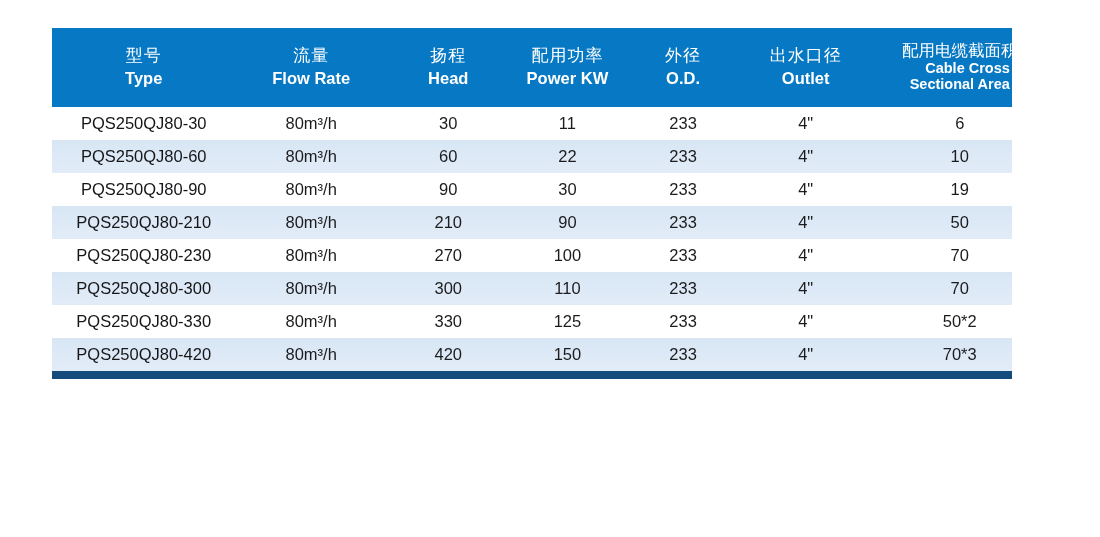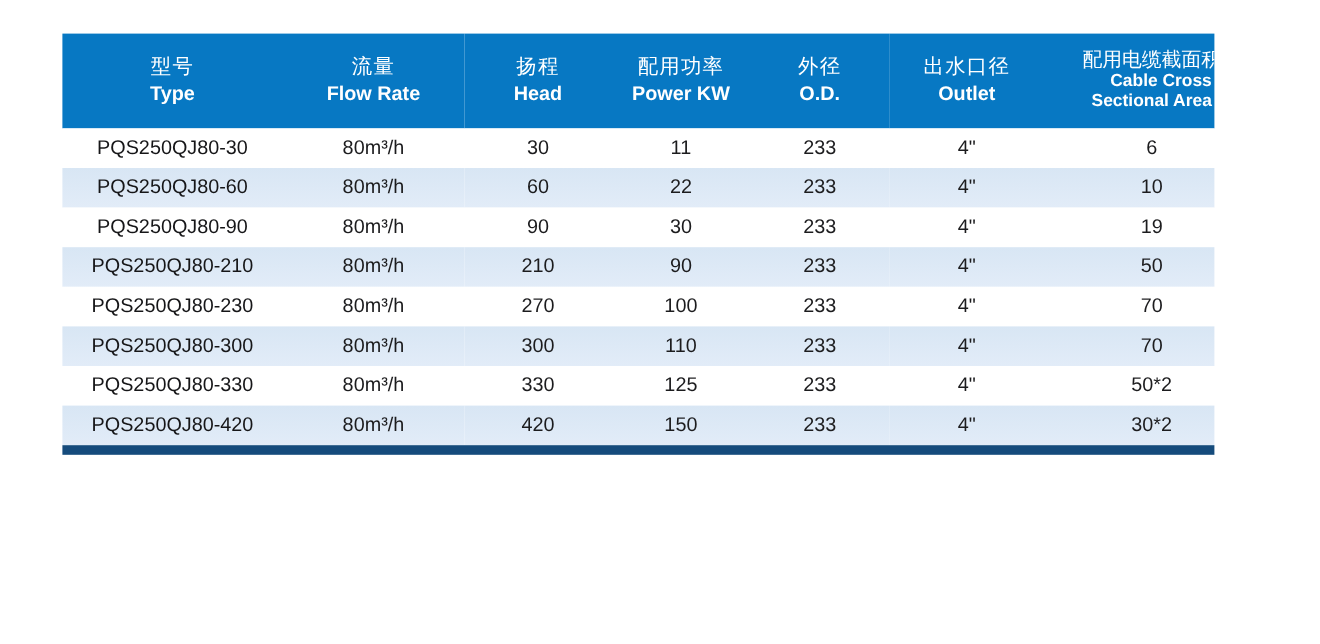--- a/index.html
+++ b/index.html
@@ -230,19 +230,19 @@
     <td>50*2</td>
   </tr>
 
   <tr>
     <td>PQS250QJ80-420</td>
     <td>80m³/h</td>
     <td>420</td>
     <td>150</td>
     <td>233</td>
     <td>4"</td>
-    <td>30*2</td>
+    <td>70*3</td>
   </tr>
 </tbody>
     </table>
     <div class="bottom-rule"></div>
   </div>
 </div>
 
 </body></html>

